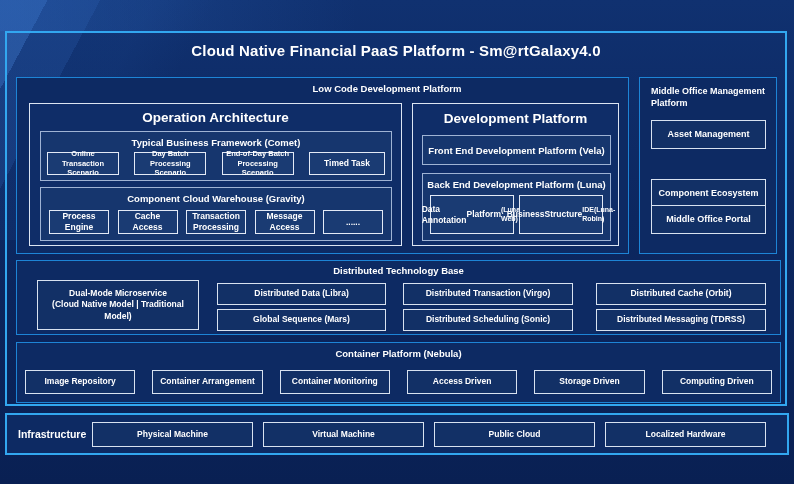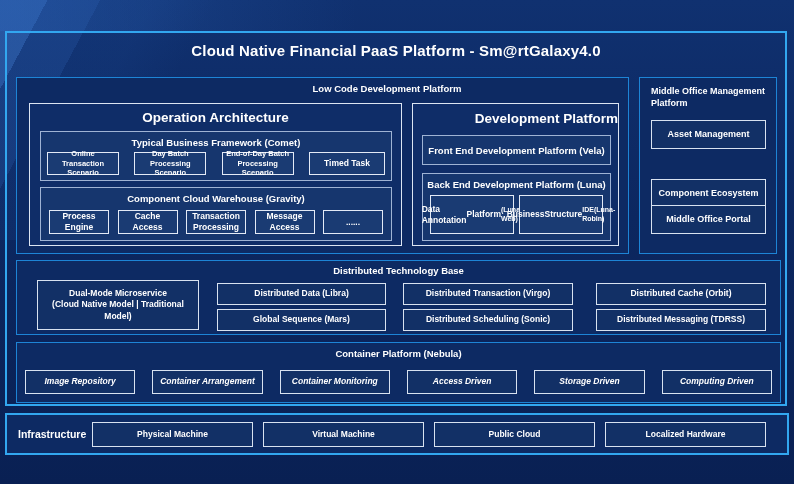--- a/index.html
+++ b/index.html
@@ -57,21 +57,21 @@
   .tbf-row { position:absolute; left:6px; right:6px; bottom:5px; height:23px;
              display:flex; justify-content:space-between; }
   .tbf-row .leaf { width:72px; }
   .tbf-row .leaf.last { width:76px; font-size:8.5px; }
   .ccw { left:10px; top:83px; width:352px; height:54px; }
   .ccw-row { position:absolute; left:8px; right:8px; bottom:6px; height:24px;
              display:flex; justify-content:space-between; }
   .ccw-row .leaf { width:60px; font-size:8.5px; }
   
   .devplat { left:395px; top:25px; width:207px; height:143px; }
-  .devplat-title { text-align:right; margin-top:7px; font-size:13.5px; font-weight:700; }
+  .devplat-title { text-align:center; margin-top:7px; font-size:13.5px; font-weight:700; }
   .febox { left:9px; top:31px; width:189px; height:30px;
            display:flex; align-items:center; justify-content:center;
            font-size:9.5px; font-weight:700; }
   .bebox { left:9px; top:69px; width:189px; height:68px; }
   .be-row { position:absolute; left:7px; right:7px; bottom:6px; height:39px;
             display:flex; justify-content:space-between; }
   .be-leaf { width:84px; border:1px solid #e3eaf6; background:#1a3b73;
              display:flex; flex-direction:row; align-items:center; justify-content:center;
              font-size:8.5px; font-weight:700; line-height:1.25; }
   .be-leaf .small { font-size:7px; }
@@ -85,21 +85,21 @@
   .dist-label { position:absolute; left:0; top:4px; width:100%; text-align:center; }
   .dualmode { position:absolute; left:20px; top:19px; width:162px; height:50px;
               border:1px solid #d8e2f0; background:#123066;
               display:flex; flex-direction:column; align-items:center; justify-content:center;
               font-size:8.5px; font-weight:700; line-height:1.3; text-align:center; }
   .dist-leaf { position:absolute; height:22px; width:170px; }
   
   .containerp { left:9px; top:309px; width:765px; height:61px; }
   .cp-label { position:absolute; left:0; top:5px; width:100%; text-align:center; }
   .cp-row { position:absolute; left:8px; right:8px; bottom:8px; height:24px;
-            display:flex; gap:17px;font-style:italic; }
+            display:flex; gap:17px; }
   .cp-row .leaf2 { flex:1; }
   
   .infra { position:absolute; left:5px; top:413px; width:784px; height:42px;
            border:2px solid #32a7f0; background:#0d2a63; }
   .infra-label { position:absolute; left:11px; top:0; height:100%;
                  display:flex; align-items:center; font-size:10.5px; font-weight:700; }
   .infra-row { position:absolute; left:85px; right:21px; top:7px; height:25px;
                display:flex; gap:10px; }
   .infra-row .leaf2 { flex:1; }
 </style>

